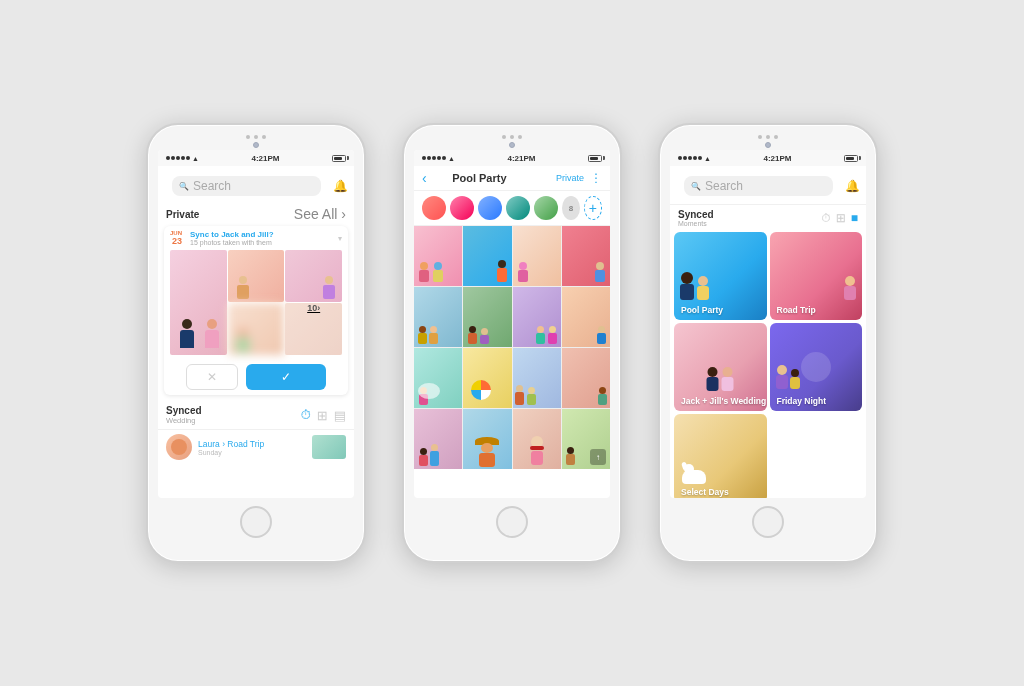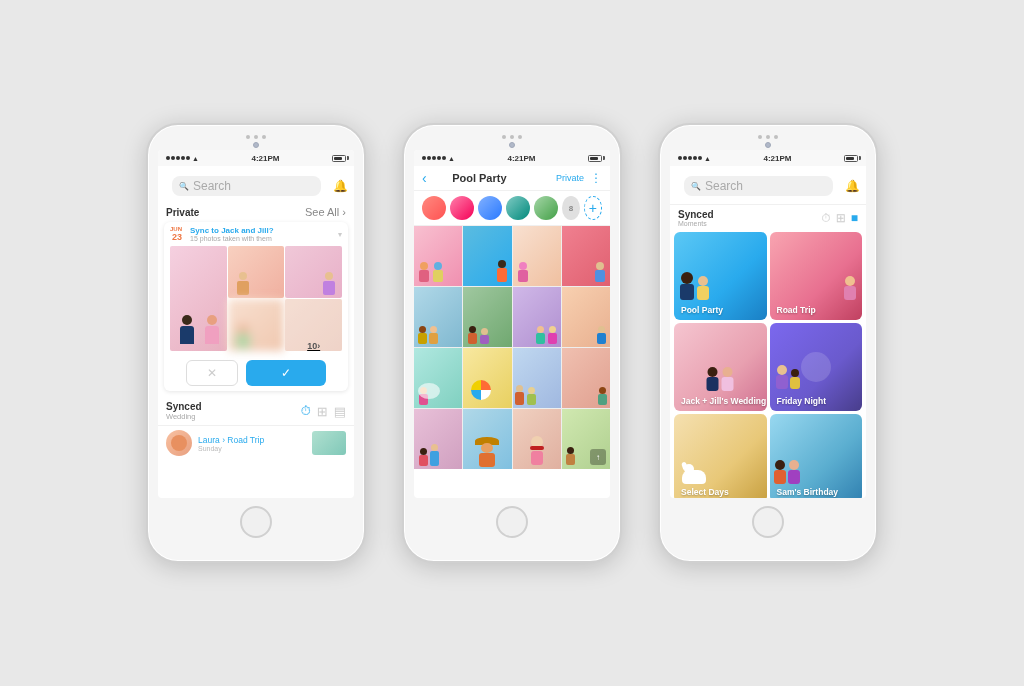--- a/index.html
+++ b/index.html
@@ -96,21 +96,21 @@
     .search-text { font-size: 12px; color: #aaa; flex: 1; }
     
     .section-header {
       display: flex;
       justify-content: space-between;
       align-items: center;
       padding: 2px 8px;
       margin-bottom: 2px;
     }
     .section-title { font-size: 10px; font-weight: 700; color: #333; }
-    .see-all { font-size: 11px; color: #888; }
+    .see-all { font-size: 14px; color: #888; }
     .notification-card {
       background: #fff;
       margin: 0 6px 4px;
       border-radius: 6px;
       box-shadow: 0 1px 4px rgba(0,0,0,0.1);
       overflow: hidden;
     }
     .notif-header {
       display: flex;
       align-items: center;
@@ -385,21 +385,21 @@
           </div>
 
           <div class="photo-cell blur-cell" style="background: linear-gradient(135deg,#f8e0d0 0%,#f0c8b0 100%);">
             <div style="position:absolute;bottom:4px;left:8px;width:14px;height:22px;filter:blur(3px);">
               <div style="width:8px;height:8px;border-radius:50%;background:#e8a080;margin:0 auto 1px;"></div>
               <div style="width:12px;height:14px;border-radius:2px;background:#a0d8a0;margin:0 auto;"></div>
             </div>
           </div>
 
           <div class="photo-cell" style="background: linear-gradient(135deg,#f0d0c0 0%,#e8c0b0 100%);position:relative;">
-            <div style="position:absolute;inset:0;background:rgba(255,255,255,0.3);display:flex;align-items:flex-end;justify-content:center;text-decoration:underline;">
+            <div style="position:absolute;inset:0;background:rgba(255,255,255,0.3);display:flex;align-items:flex-start;justify-content:center;text-decoration:underline;">
               <span style="font-size:9px;font-weight:700;color:#555;">10›</span>
             </div>
           </div>
         </div>
 
         <div class="action-row">
           <div class="action-x">
             <span>✕</span>
           </div>
           <div class="action-check">
@@ -767,33 +767,20 @@
 
           <div style="position:absolute;bottom:18px;left:8px;">
             <div style="width:24px;height:14px;border-radius:8px 8px 4px 4px;background:white;position:relative;">
               <div style="position:absolute;top:-6px;left:2px;width:10px;height:10px;border-radius:50%;background:white;"></div>
               <div style="position:absolute;top:-8px;left:0;width:5px;height:7px;border-radius:50% 50% 0 0;background:white;transform:rotate(-20deg);"></div>
             </div>
           </div>
           <div class="moment-label">Select Days</div>
         </div>
 
-        <div class="moment-card bg-birthday" style="position:relative;">
-          <div style="position:absolute;bottom:18px;left:4px;display:flex;gap:2px;align-items:flex-end;">
-            <div style="display:flex;flex-direction:column;align-items:center;">
-              <div style="width:10px;height:10px;border-radius:50%;background:#3a2010;"></div>
-              <div style="width:12px;height:14px;border-radius:3px;background:#e06030;"></div>
-            </div>
-            <div style="display:flex;flex-direction:column;align-items:center;">
-              <div style="width:10px;height:10px;border-radius:50%;background:#e8b090;"></div>
-              <div style="width:12px;height:14px;border-radius:3px;background:#a040c0;"></div>
-            </div>
-          </div>
-          <div class="moment-label">Sam's Birthday</div>
-        </div>
       </div>
     </div>
     <div class="phone-bottom">
       <div class="home-btn"></div>
     </div>
   </div>
 
 </div>
 
 </body></html>

